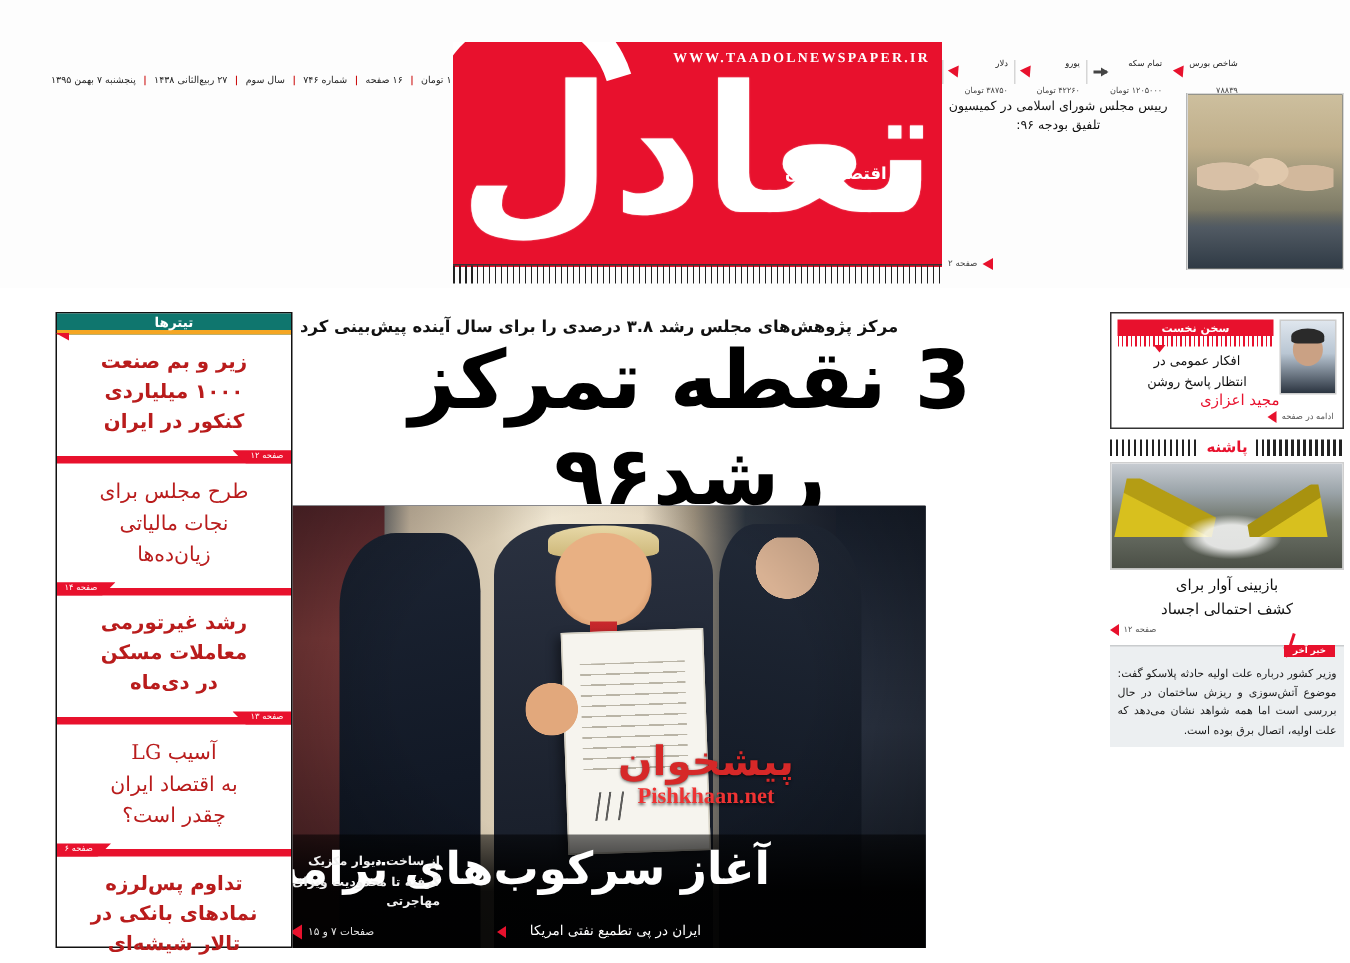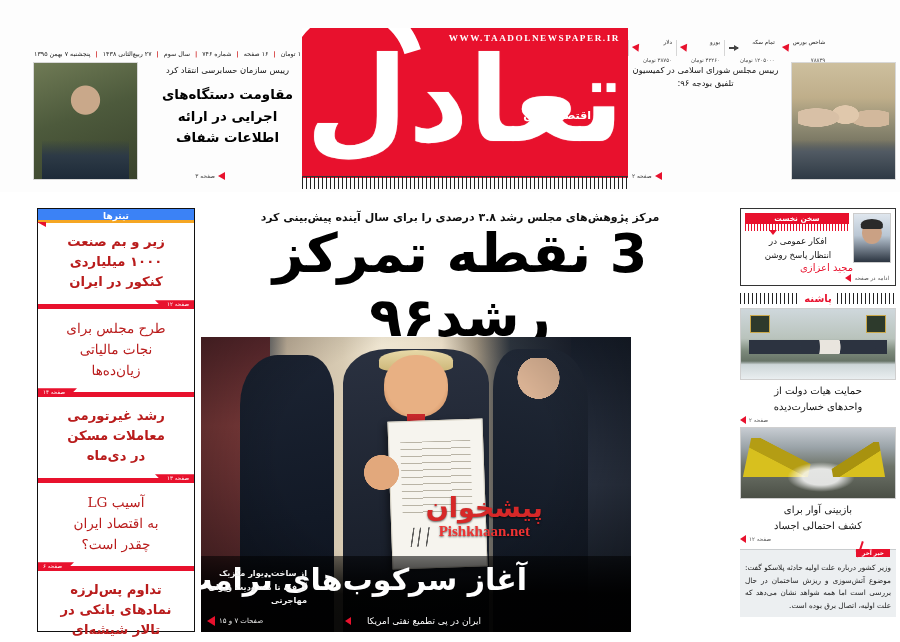--- a/index.html
+++ b/index.html
@@ -194,34 +194,34 @@
   }
   .arrow-flat::after {
     content:""; position:absolute; right:-1px; top:-2px;
     width:0;height:0;border-top:3px solid transparent;
     border-bottom:3px solid transparent;border-left:5px solid #444;
   }
 
   
   .kicker-main {
     position: absolute; left: 200px; top: 211px;
-    width: 520px; text-align: center;
+    width: 520px; text-align: left;
     font-size: 11px; font-weight: bold; color: #111;
   }
   .headline-main {
     position: absolute; left: 195px; top: 222px;
     width: 530px; text-align: center;
     font-size: 54px; font-weight: bold; color: #000;
     line-height: 1.18;
     letter-spacing: -1px;
   }
 
   
   .main-photo {
-    position: absolute; left: 201px; top: 337px;
+    position: absolute; left: 187px; top: 337px;
     width: 430px; height: 295px;
     overflow: hidden;
     background: #13121a;
   }
   .mp-bg {
     position: absolute; inset: 0;
     background:
       linear-gradient(to right,
         #2d3540 0%, #3d4754 13%, #c9b9a2 20%, #d8cbb3 33%,
         #efe6d2 42%, #e8dcc6 56%, #9b8f7c 64%, #2e3640 72%,
@@ -351,21 +351,21 @@
   .mp-pages .txt { font-size: 7px; color: #e9e9e9; }
 
   
   .sidebar-left {
     position: absolute; left: 37px; top: 208px;
     width: 158px; height: 424px;
     border: 1.4px solid #111;
     background: #ffffff;
   }
   .sb-head {
-    height: 14px; background: #3b82f6;
+    height: 14px; background: #0f766e;
     color: #fff; font-size: 9px; font-weight: bold;
     text-align: center; line-height: 14px;
     border-bottom: 3px solid #f5a623;
     position: relative;
   }
   .sb-head::after {
     content:""; position:absolute; left:-1px; bottom:-7px;
     width:0;height:0;
     border-left: 9px solid transparent;
     border-top: 5px solid #e8112d;
@@ -642,33 +642,20 @@
       </div>
       <div class="mk">
         <span class="arrow-dn"></span>
         <span class="mk-txt">
           <span class="mk-name">دلار</span><br>
           <span class="mk-val">۳۸۷۵۰ تومان</span>
         </span>
       </div>
     </div>
 
-    <div class="top-story left">
-      <div class="ts-photo">
-        <div class="ph-general"></div>
-      </div>
-      <div class="ts-text">
-        <div class="ts-kicker">رییس سازمان حسابرسی انتقاد کرد</div>
-        <div class="ts-head">مقاومت دستگاه‌های اجرایی در ارائه اطلاعات شفاف</div>
-      </div>
-      <div class="pagetag">
-        <span class="tri"></span>
-        <span class="lbl">صفحه ۳</span>
-      </div>
-    </div>
 
     <div class="top-story right">
       <div class="ts-photo">
         <div class="ph-parl"></div>
       </div>
       <div class="ts-text">
         <div class="ts-kicker">رییس مجلس شورای اسلامی در کمیسیون تلفیق بودجه ۹۶:</div>
       </div>
       <div class="pagetag">
         <span class="tri"></span>
@@ -767,33 +754,20 @@
         <span class="txt">ادامه در صفحه</span>
       </div>
     </div>
 
     <div class="pashne">
       <span class="bar"></span>
       <span class="lbl">پاشنه</span>
       <span class="bar"></span>
     </div>
 
-    <div class="rs-item">
-      <div class="rs-photo">
-        <div class="ph-cabinet">
-          <div class="frame-pic-l"></div>
-          <div class="frame-pic-r"></div>
-        </div>
-      </div>
-      <div class="rs-cap">حمایت هیات دولت از<br>واحدهای خسارت‌دیده</div>
-      <div class="rs-page">
-        <span class="tri"></span>
-        <span class="txt">صفحه ۲</span>
-      </div>
-    </div>
 
     <div class="rs-item">
       <div class="rs-photo">
         <div class="ph-rubble">
           <div class="rubble-dust"></div>
         </div>
       </div>
       <div class="rs-cap">بازبینی آوار برای<br>کشف احتمالی اجساد</div>
       <div class="rs-page">
         <span class="tri"></span>

